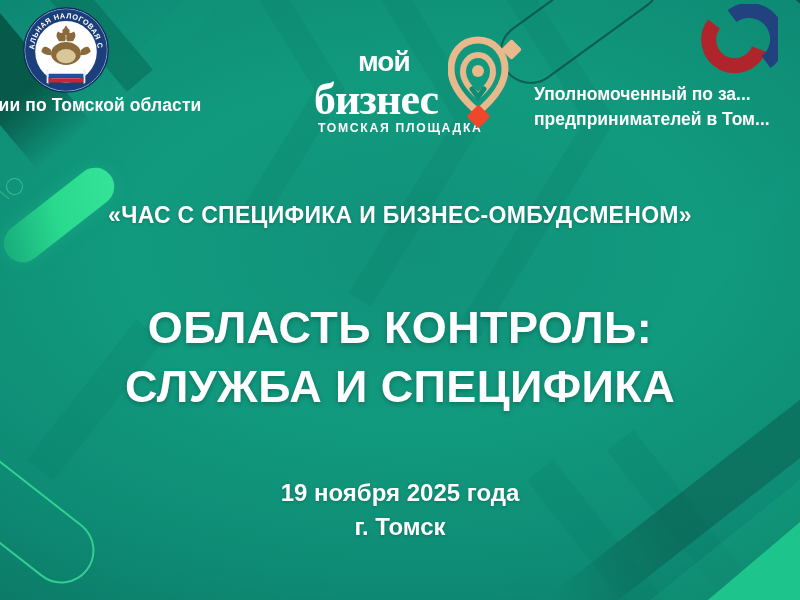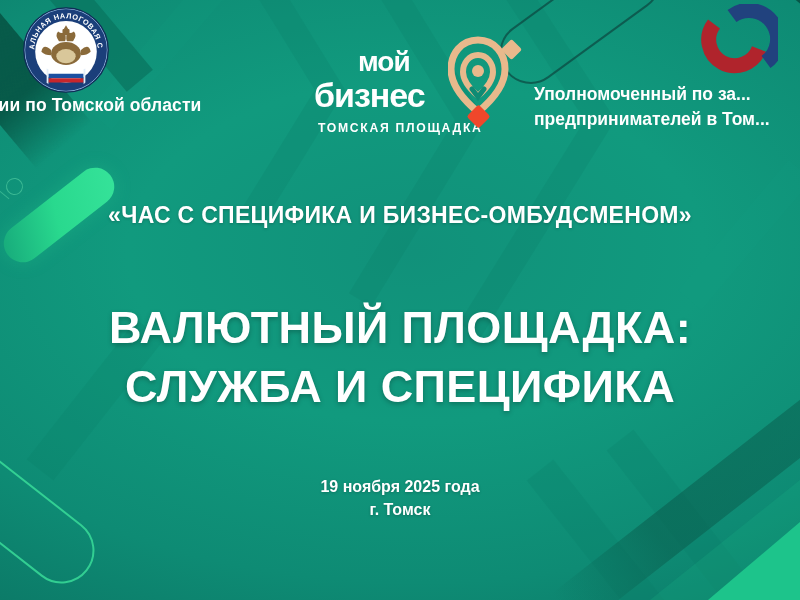--- a/index.html
+++ b/index.html
@@ -191,22 +191,23 @@
   }
   .mb-moy {
     top: 26px;
     left: 58px;
     font-size: 28px;
     line-height: 1;
   }
   .mb-biz {
     top: 56px;
     left: 14px;
-    font-size: 34px;
+    font-size: 44px;
     line-height: 1;
+    font-family: Liberation Serif, serif;
   }
   .mb-sub {
     position: absolute;
     left: 18px;
     top: 99px;
     font-size: 12.2px;
     font-weight: bold;
     letter-spacing: 1.7px;
     color: #ffffff;
   }
@@ -263,21 +264,21 @@
     line-height: 1.32;
     letter-spacing: .4px;
     text-shadow: 0 2px 5px rgba(0,0,0,.25);
   }
   .footer-info {
     position: absolute;
     top: 476px;
     left: 0;
     right: 0;
     text-align: center;
-    font-size: 16px;
+    font-size: 24px;
     font-weight: bold;
     line-height: 1.42;
     text-shadow: 0 1px 3px rgba(0,0,0,.22);
   }
 </style>
 </head>
 <body>
 
 <div id="poster">
 
@@ -380,21 +381,21 @@
       <div>Уполномоченный по за...</div>
       <div>предпринимателей в Том...</div>
     </div>
   </div>
 
   <div class="kicker">
     <div>«ЧАС С СПЕЦИФИКА И БИЗНЕС-ОМБУДСМЕНОМ»</div>
   </div>
 
   <div class="headline">
-    <div>ВАЛЮТНЫЙ ПЛОЩАДКА:</div>
+    <div>ОБЛАСТЬ КОНТРОЛЬ:</div>
     <div>СЛУЖБА И СПЕЦИФИКА</div>
   </div>
 
   <div class="footer-info">
     <div>19 ноября 2025 года</div>
     <div>г. Томск</div>
   </div>
 
 </div>
 

